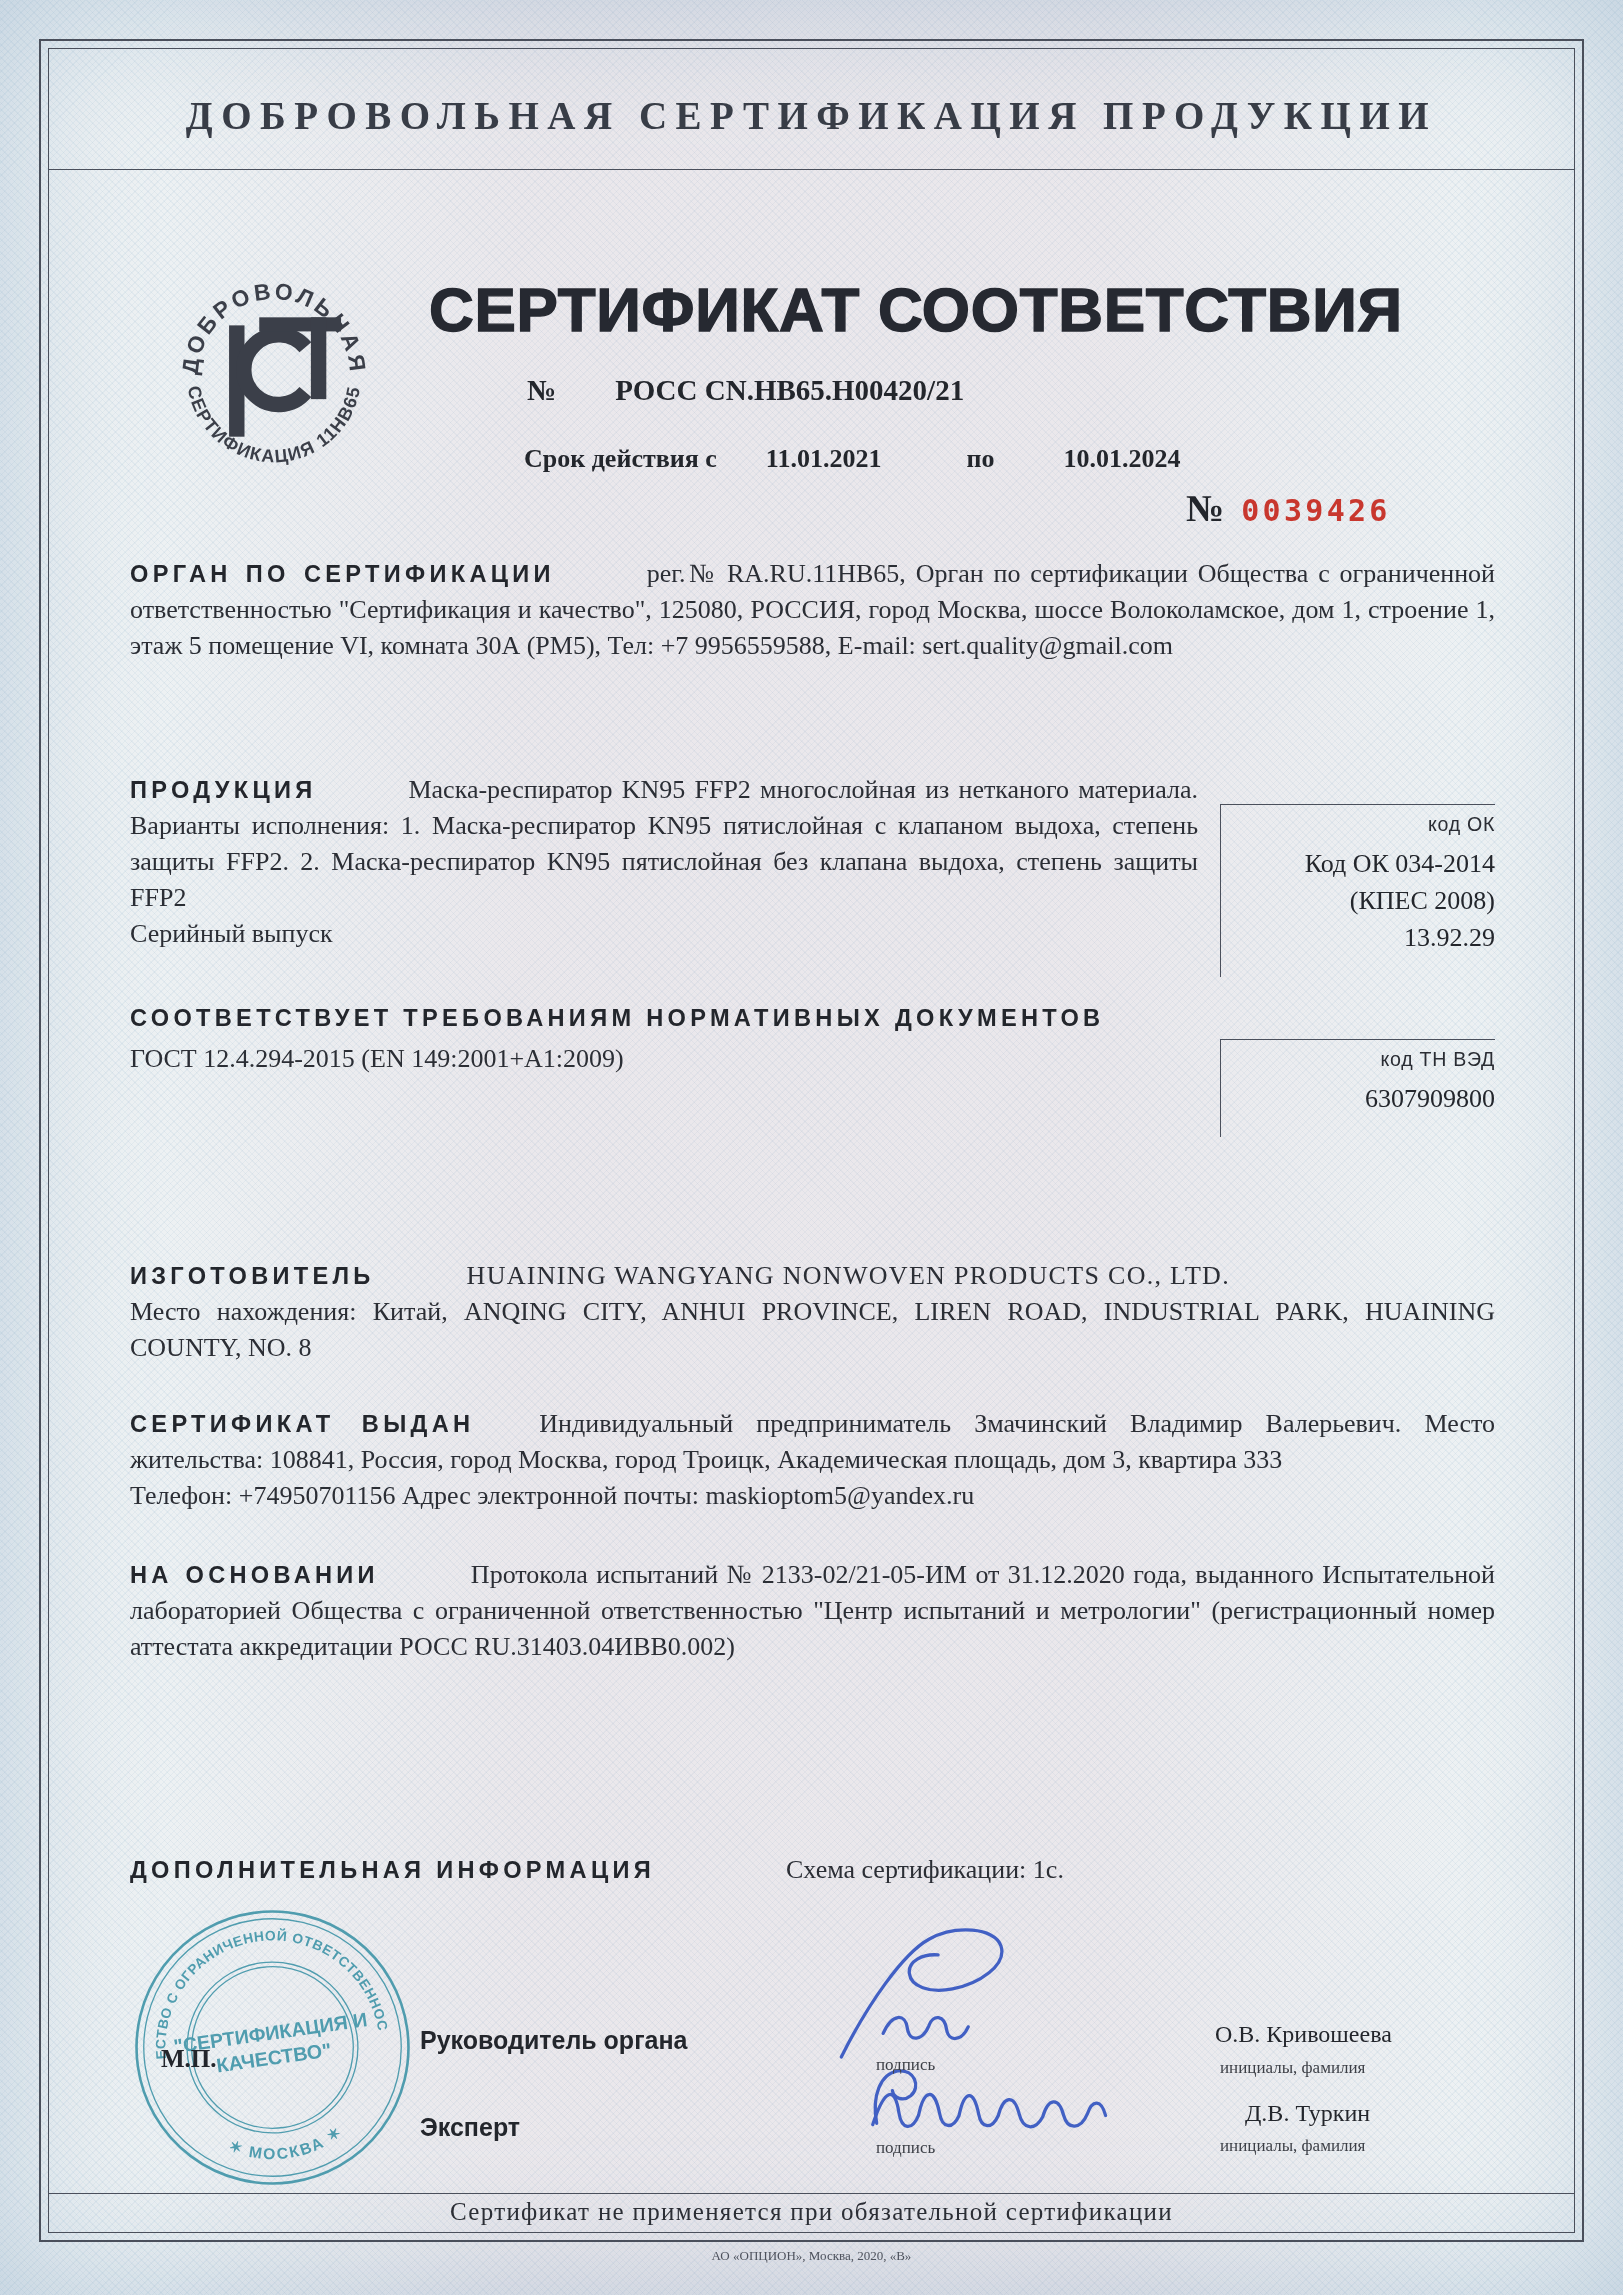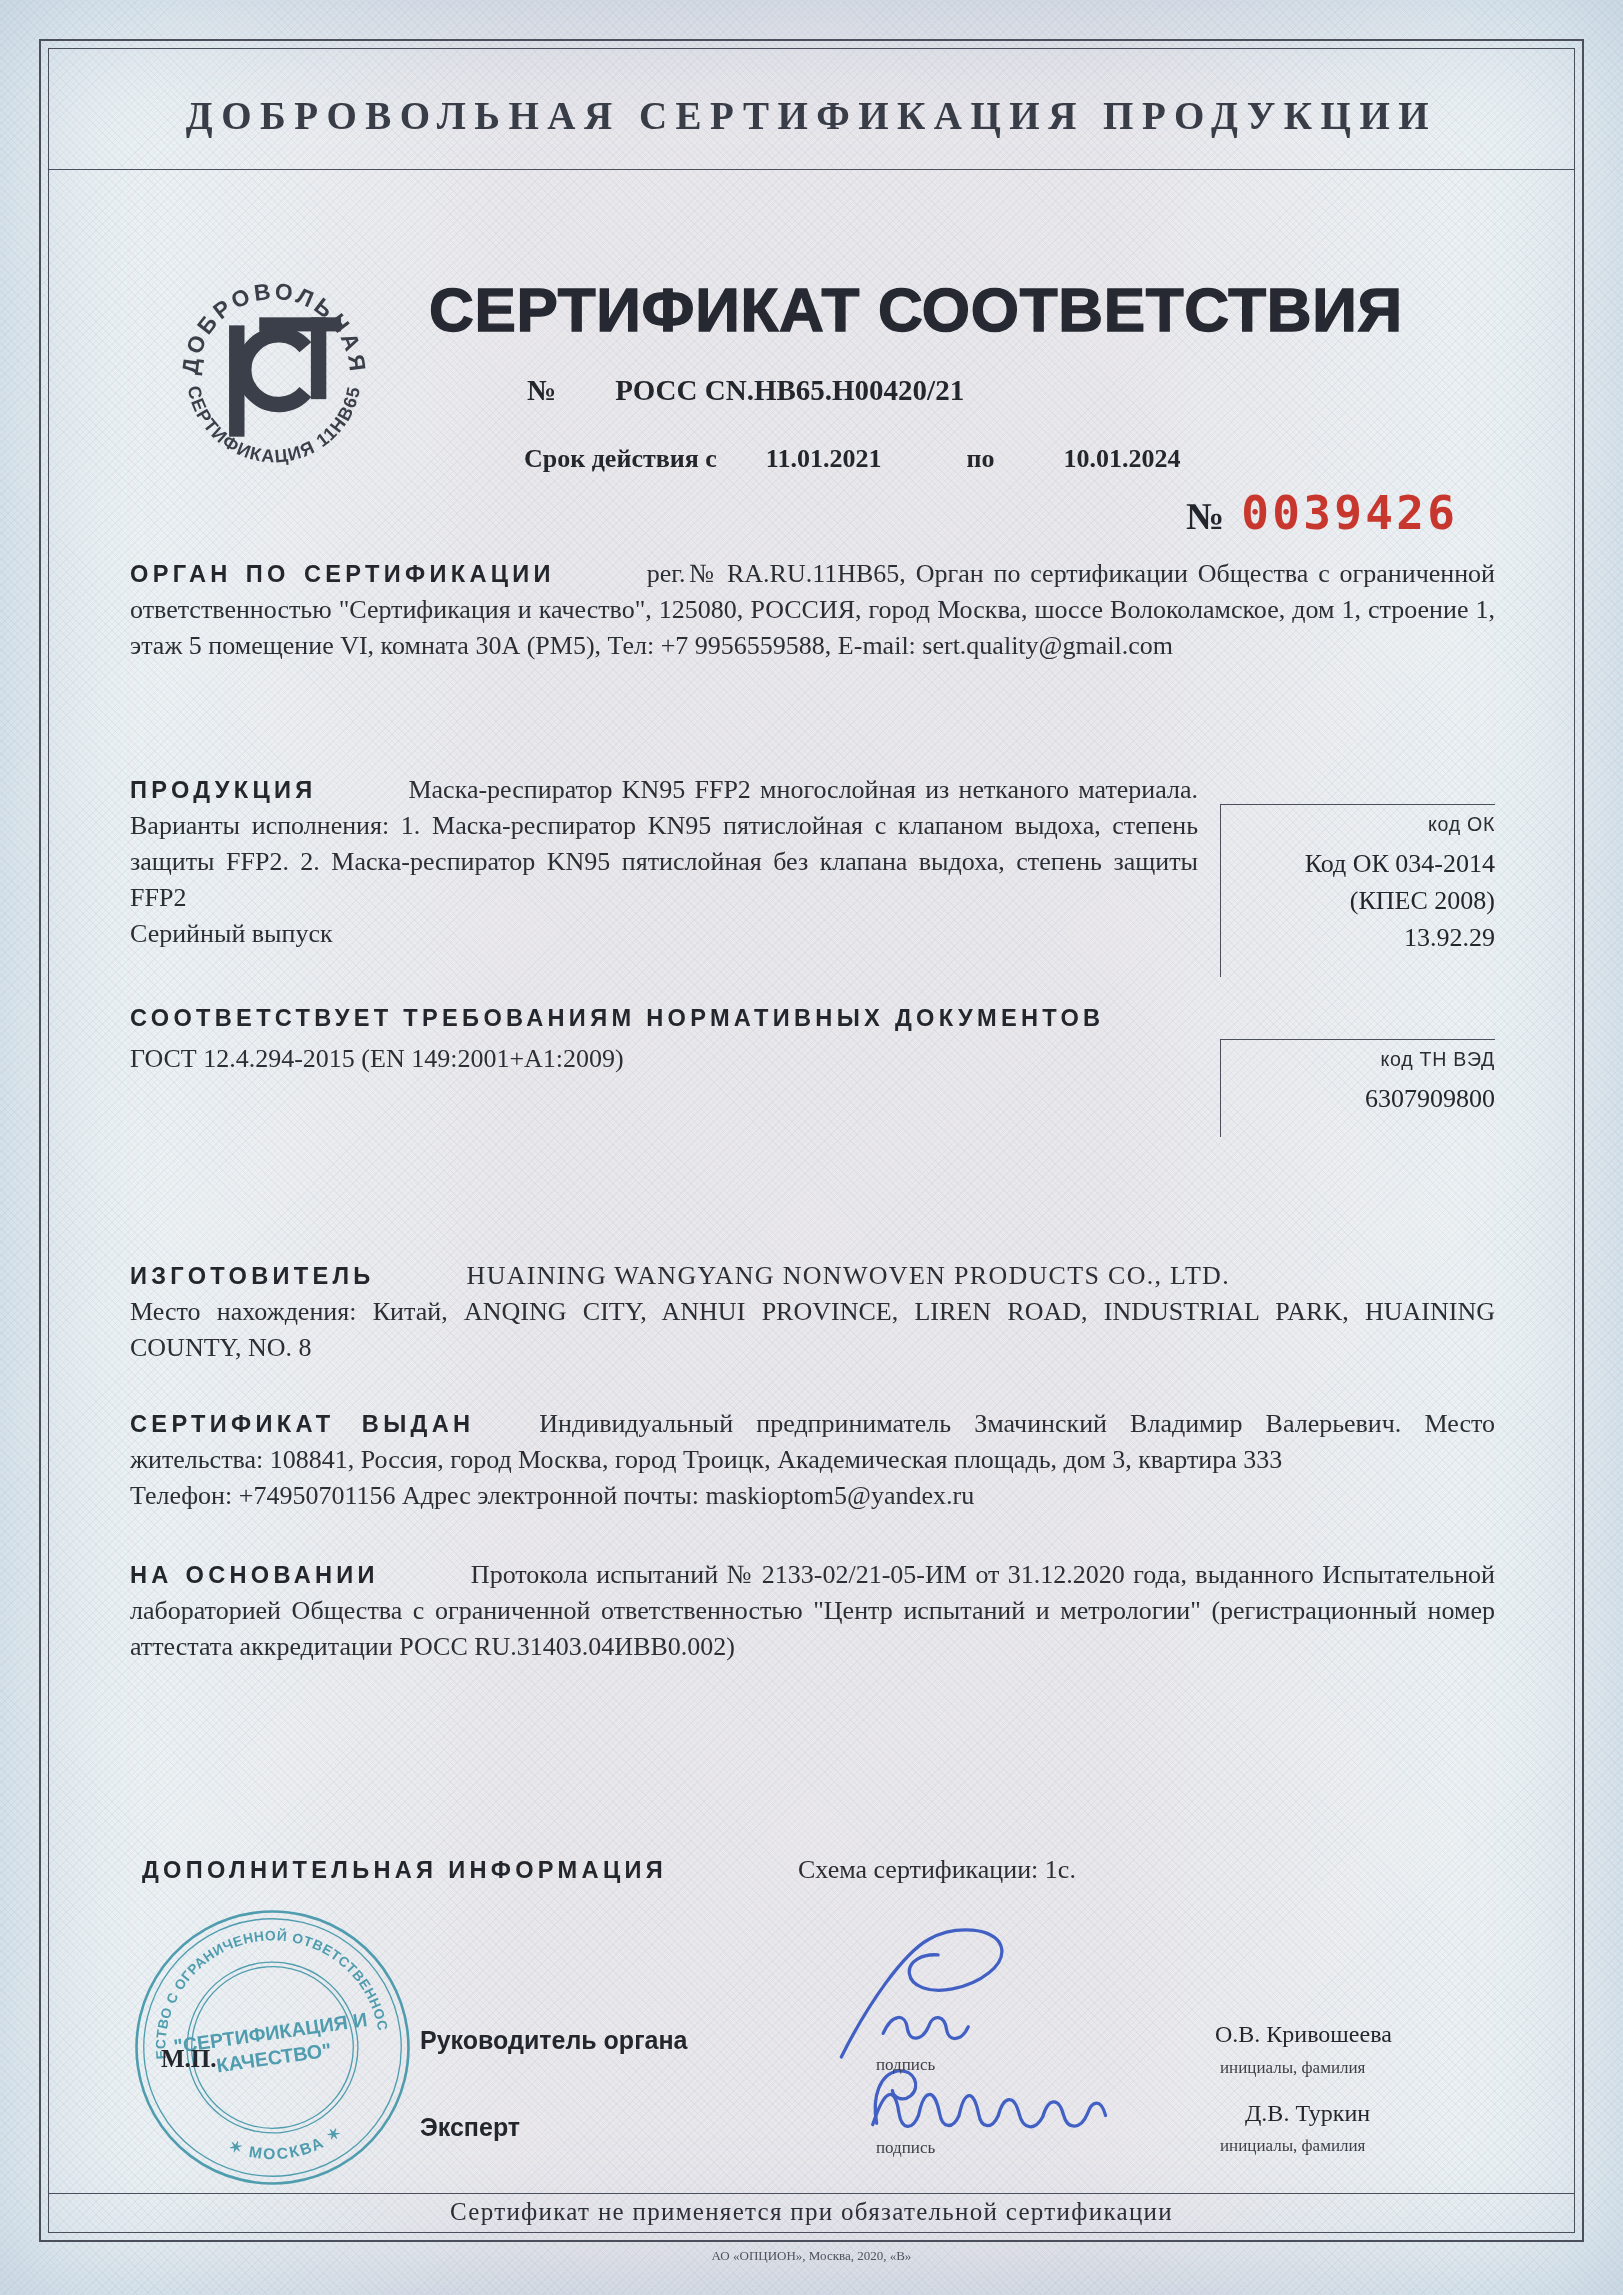--- a/index.html
+++ b/index.html
@@ -32,39 +32,39 @@
     letter-spacing:0.7px; color:#262931; -webkit-text-stroke:1.4px #262931;
   }
   .cert-no-row { position:absolute; left:527px; top:374px; font-weight:bold; font-size:29px; color:#23262c; }
   .cert-no-row .no-label { margin-right:59px; }
   .validity-row { position:absolute; left:524px; top:444px; font-weight:bold; font-size:26px; color:#23262c; white-space:nowrap; }
   .validity-row .v-label { margin-right:49px; }
   .validity-row .v-from  { margin-right:85px; }
   .validity-row .v-po    { margin-right:69px; }
   .form-no { position:absolute; left:1186px; top:486px; display:flex; align-items:baseline; gap:17px; }
   .form-no-label { font-weight:bold; font-size:38px; color:#23262c; }
-  .form-no-value { font-family:"DejaVu Sans Mono", monospace; font-weight:bold; font-size:46px; letter-spacing:3.3px; color:#c8372e;text-align:center; }
+  .form-no-value { font-family:"DejaVu Sans Mono", monospace; font-weight:bold; font-size:30px; letter-spacing:3.3px; color:#c8372e;text-align:center; }
 
   .sec { position:absolute; left:130px; width:1365px; font-size:26px; line-height:36px; color:#2b2e35; }
   .sec p.flow { text-align:justify; }
   .sec .sec-label {
     font-family:"Liberation Sans", sans-serif; font-weight:bold; font-size:23.6px;
     letter-spacing:4.3px; color:#23262c; margin-right:92px; white-space:nowrap;
   }
   #sec-organ        { top:556px; }
   #sec-product      { top:772px; width:1068px; }
   #sec-conformity   { top:1000px; width:1073px; }
   #sec-conformity .sec-label { display:block; margin:0 0 5.2px 0; }
   #sec-manufacturer { top:1258px; }
   #sec-manufacturer .mfr-name { letter-spacing:1.3px; }
   #sec-issued       { top:1406px; }
   #sec-issued .sec-label { margin-right:65px; }
   #sec-basis        { top:1557px; }
   #sec-additional   { top:1852px; }
-  #sec-additional .sec-label { margin-right:131px;margin-left:12px; }
+  #sec-additional .sec-label { margin-right:131px; }
 
   .code-box {
     position:absolute; left:1220px; width:275px;
     border-top:1.3px solid #4a4f5b; border-left:1.3px solid #4a4f5b;
     padding:7.9px 0 0 11.8px; font-family:"Liberation Sans", sans-serif;text-align:right;
   }
   #code-ok    { top:804px; height:173px; }
   #code-tnved { top:1039px; height:98px; }
   .code-label { font-size:19.6px; letter-spacing:0.7px; color:#2a2d34; }
   .code-value { font-family:"Liberation Serif", serif; font-size:26px; line-height:37px; margin-top:9.2px; padding-left:15.7px; color:#23262c; }

